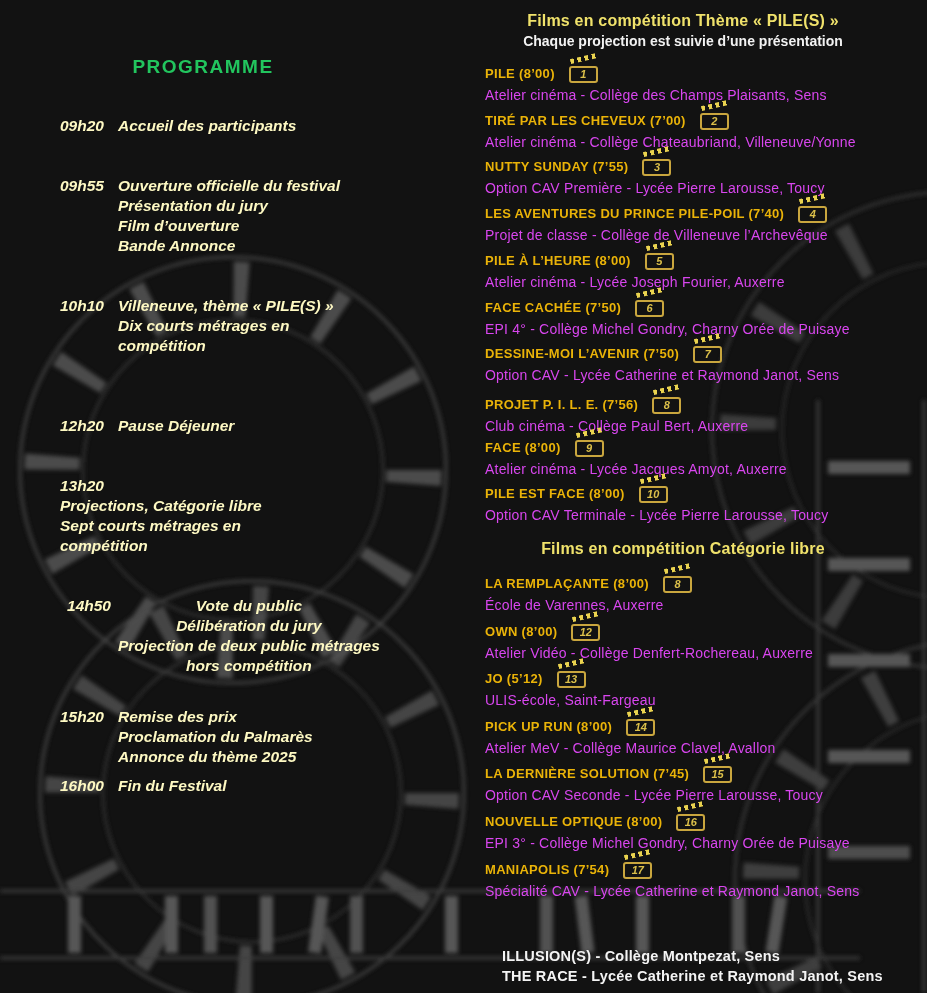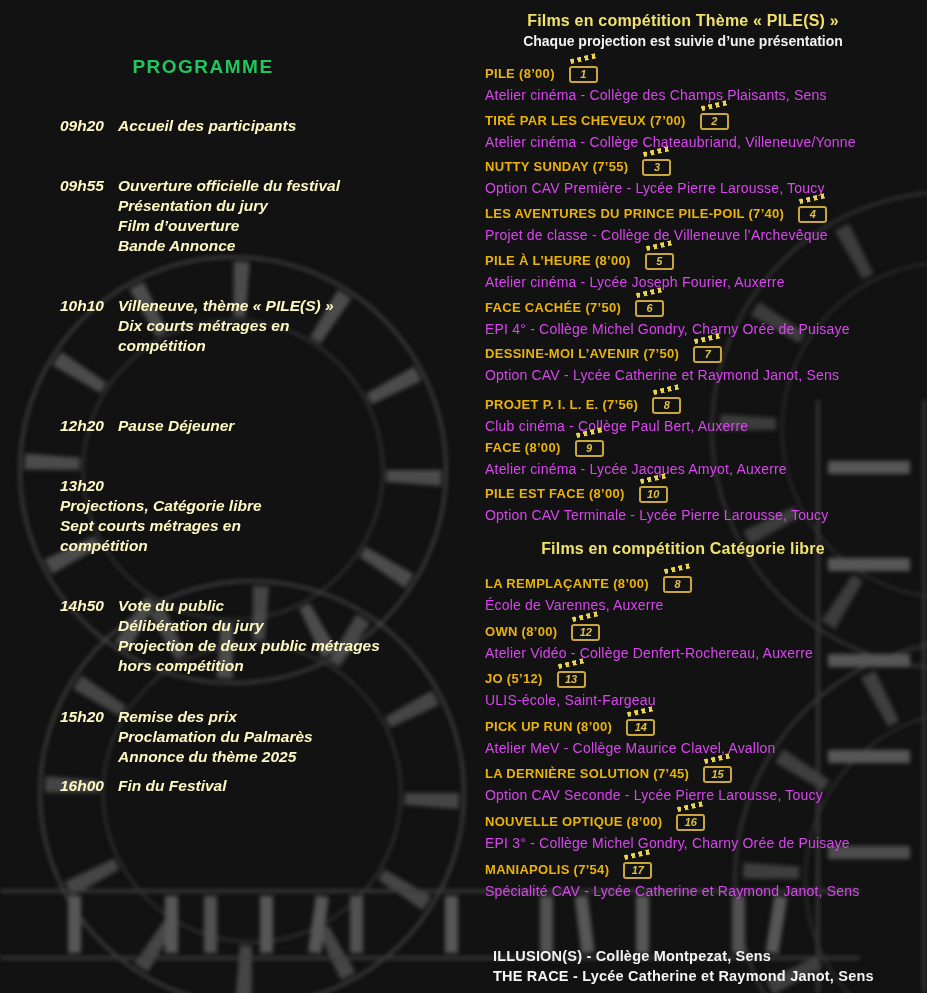--- a/index.html
+++ b/index.html
@@ -53,21 +53,21 @@
     transform:rotate(-13deg);transform-origin:left bottom;
   }
   .clap-num{
     display:block;font-style:italic;font-weight:bold;
     font-size:11px;line-height:13px;color:#dcc04a;
   }
   .fschool{
     margin-top:3px;font-size:14px;line-height:19px;
     color:#d946ef;white-space:nowrap;letter-spacing:.2px;
   }
-  #hors-lines{position:absolute;left:33px;top:946px;}
+  #hors-lines{position:absolute;left:42px;top:946px;}
   #hors-lines div{
     font-weight:bold;font-size:14.5px;line-height:20px;color:#f4f4f4;
     white-space:nowrap;letter-spacing:.2px;
   }
   .slines div{white-space:nowrap;}
 </style>
 </head>
 <body>
 
 <svg id="bg-art" viewBox="0 0 927 993" xmlns="http://www.w3.org/2000/svg" aria-hidden="true">
@@ -166,21 +166,21 @@
         </div>
       </div>
       <div class="srow" style="top: 476px; flex-direction: column;">
         <span class="stime">13h20</span>
         <div class="slines">
           <div>Projections, Catégorie libre</div>
           <div>Sept courts métrages en</div>
           <div>compétition</div>
         </div>
       </div>
-      <div class="srow" style="top: 596px;">
+      <div class="srow" style="top: 596px; text-align: center;">
         <span class="stime">14h50</span>
         <div class="slines">
           <div>Vote du public</div>
           <div>Délibération du jury</div>
           <div>Projection de deux public métrages</div>
           <div>hors compétition</div>
         </div>
       </div>
       <div class="srow" style="top: 696px; margin-top: 11px;">
         <span class="stime">15h20</span>

